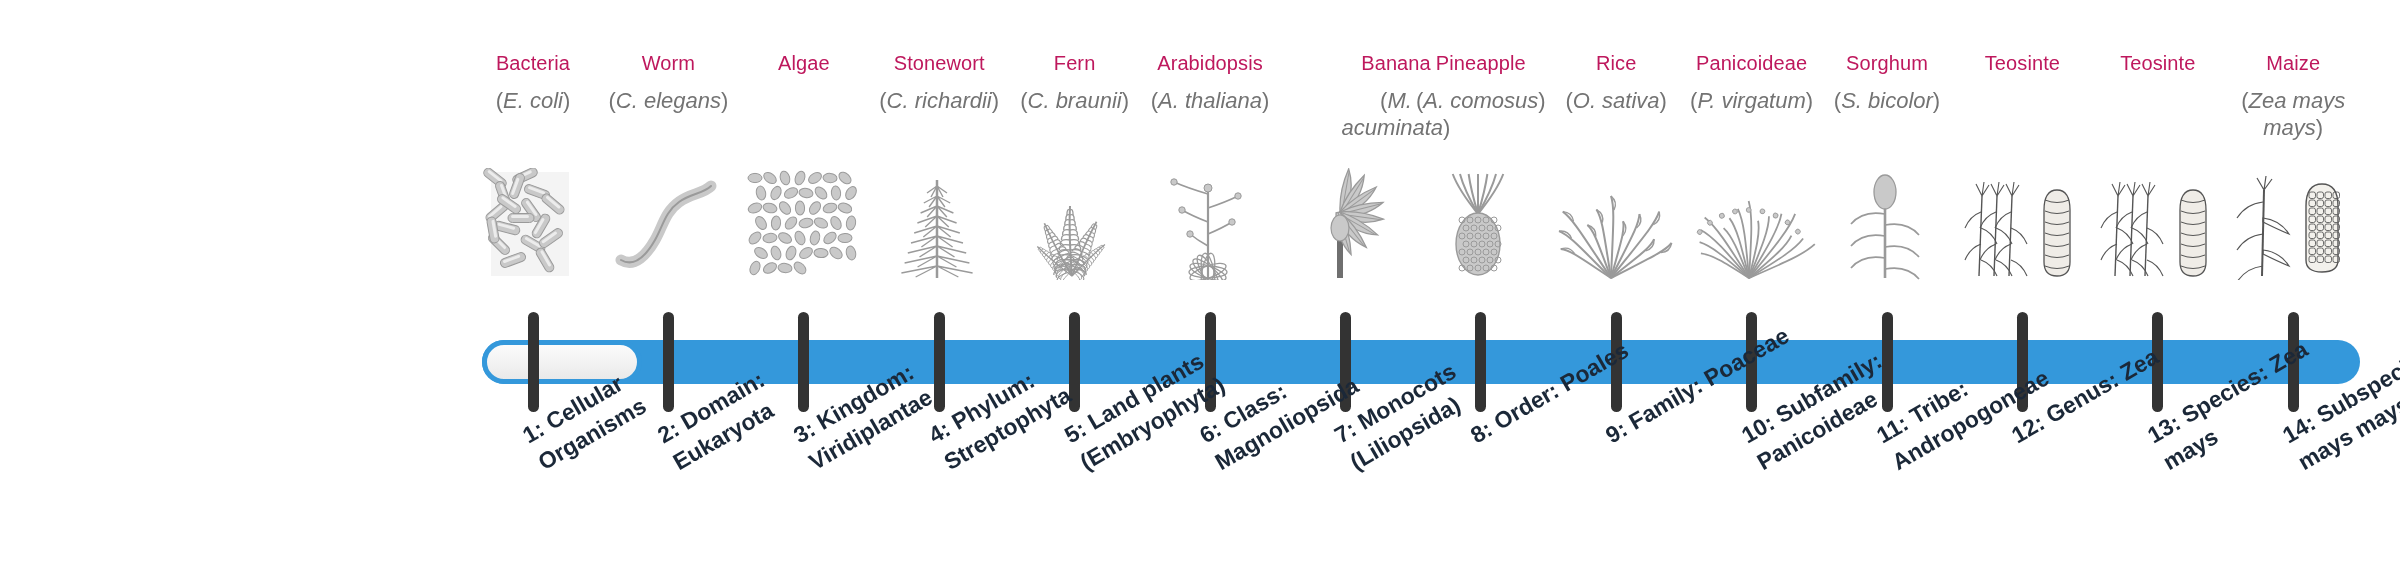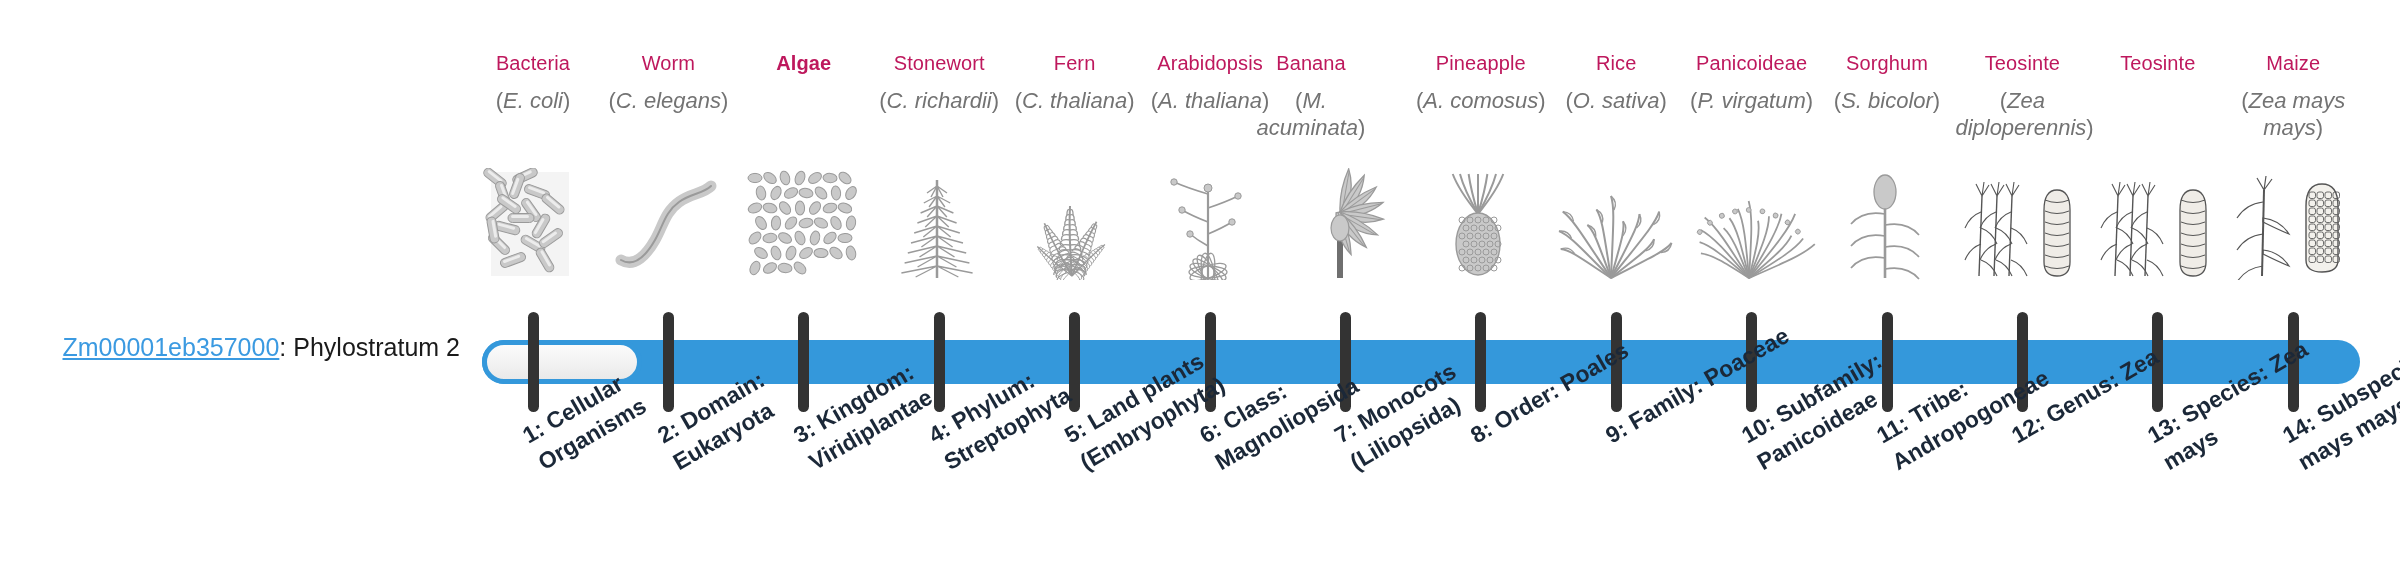--- a/index.html
+++ b/index.html
@@ -105,23 +105,20 @@
     transform-origin:0 0;
     text-align:left;
     white-space:normal;
   }
 </style>
 </head>
 <body>
 
 <div id="stage">
 
-  <div class="gene-label">
-    <span class="gene-link">Zm00001eb357000</span><span>: </span><span>Phylostratum 2</span>
-  </div>
 
   <div class="bar-track"></div>
   <div class="bar-empty"></div>
 
   <div id="ticks">
       <div class="tick" style="left: 533px;"></div>
       <div class="tick" style="left: 668.4px;"></div>
       <div class="tick" style="left: 803.8px;"></div>
       <div class="tick" style="left: 939.2px;"></div>
       <div class="tick" style="left: 1074.6px;"></div>
@@ -220,21 +217,21 @@
       <div class="col" style="left: 668.4px;">
         <div class="common-name">Worm</div>
         <div class="sci-name"><span class="paren">(</span><span>C. elegans</span><span class="paren">)</span></div>
       </div>
       <div class="art" style="left: 668.4px;">
         <svg width="130" height="112" viewBox="0 0 130 112">
           <path d="M18 92 C32 100 44 86 52 72 C60 58 62 44 76 34 C88 25 100 26 108 18" fill="none" stroke="#c9c9c9" stroke-width="11" stroke-linecap="round"></path>
           <path d="M18 92 C32 100 44 86 52 72 C60 58 62 44 76 34 C88 25 100 26 108 18" fill="none" stroke="#9a9a9a" stroke-width="2" stroke-linecap="round"></path>
         </svg>
       </div>
-      <div class="col" style="left: 803.8px; font-weight: bold;">
+      <div class="col" style="left: 803.8px;">
         <div class="common-name">Algae</div>
       </div>
       <div class="art" style="left: 803.8px;">
         <svg width="125" height="112" viewBox="0 0 125 112">
           <ellipse cx="14" cy="10" rx="7" ry="4.6" transform="rotate(0 14 10)" fill="#c9c9c9" stroke="#9a9a9a" stroke-width="1"></ellipse>
           <ellipse cx="29" cy="10" rx="7" ry="4.6" transform="rotate(37 29 10)" fill="#c9c9c9" stroke="#9a9a9a" stroke-width="1"></ellipse>
           <ellipse cx="44" cy="10" rx="7" ry="4.6" transform="rotate(74 44 10)" fill="#c9c9c9" stroke="#9a9a9a" stroke-width="1"></ellipse>
           <ellipse cx="59" cy="10" rx="7" ry="4.6" transform="rotate(111 59 10)" fill="#c9c9c9" stroke="#9a9a9a" stroke-width="1"></ellipse>
           <ellipse cx="74" cy="10" rx="7" ry="4.6" transform="rotate(148 74 10)" fill="#c9c9c9" stroke="#9a9a9a" stroke-width="1"></ellipse>
           <ellipse cx="89" cy="10" rx="7" ry="4.6" transform="rotate(5 89 10)" fill="#c9c9c9" stroke="#9a9a9a" stroke-width="1"></ellipse>
@@ -293,21 +290,21 @@
           <path d="M60 48 L40.4 55 M60 48 L79.6 55 M60 48 L48.24 59 M60 48 L71.76 59" stroke="#9a9a9a" stroke-width="1.4" fill="none"></path>
           <path d="M60 58 L37.2 65 M60 58 L82.8 65 M60 58 L46.32 69 M60 58 L73.68 69" stroke="#9a9a9a" stroke-width="1.4" fill="none"></path>
           <path d="M60 68 L34 75 M60 68 L86 75 M60 68 L44.4 79 M60 68 L75.6 79" stroke="#9a9a9a" stroke-width="1.4" fill="none"></path>
           <path d="M60 78 L30.799999999999997 85 M60 78 L89.2 85 M60 78 L42.480000000000004 89 M60 78 L77.52 89" stroke="#9a9a9a" stroke-width="1.4" fill="none"></path>
           <path d="M60 88 L27.599999999999994 95 M60 88 L92.4 95 M60 88 L40.56 99 M60 88 L79.44 99" stroke="#9a9a9a" stroke-width="1.4" fill="none"></path>
           <path d="M60 98 L24.4 105 M60 98 L95.6 105 M60 98 L38.64 109 M60 98 L81.36 109" stroke="#9a9a9a" stroke-width="1.4" fill="none"></path>
         </svg>
       </div>
       <div class="col" style="left: 1074.6px;">
         <div class="common-name">Fern</div>
-        <div class="sci-name"><span class="paren">(</span><span>C. thaliana</span><span class="paren">)</span></div>
+        <div class="sci-name"><span class="paren">(</span><span>C. braunii</span><span class="paren">)</span></div>
       </div>
       <div class="art" style="left: 1074.6px;">
         <svg width="130" height="112" viewBox="0 0 130 112">
           <g transform="translate(62,108) rotate(0) scale(1)">
             <path d="M0 0 C-2 -24 -3 -48 -2 -70" stroke="#9a9a9a" stroke-width="2" fill="none"></path>
             <path d="M-2 -6 q-17 -2 -16.15 5" stroke="#9a9a9a" stroke-width="1.3" fill="none"></path>
             <path d="M-2 -6 q17 -2 16.15 5" stroke="#9a9a9a" stroke-width="1.3" fill="none"></path>
             <path d="M-2 -11 q-15.85 -2 -15.0575 5" stroke="#9a9a9a" stroke-width="1.3" fill="none"></path>
             <path d="M-2 -11 q15.85 -2 15.0575 5" stroke="#9a9a9a" stroke-width="1.3" fill="none"></path>
             <path d="M-2 -16 q-14.7 -2 -13.964999999999998 5" stroke="#9a9a9a" stroke-width="1.3" fill="none"></path>
@@ -471,21 +468,21 @@
           <circle cx="60" cy="20" r="4" fill="#c9c9c9" stroke="#9a9a9a" stroke-width="1"></circle>
           <ellipse cx="60" cy="104" rx="19" ry="6" transform="rotate(-20 60 104)" fill="none" stroke="#9a9a9a" stroke-width="1.3"></ellipse>
           <ellipse cx="60" cy="104" rx="19" ry="6" transform="rotate(0 60 104)" fill="none" stroke="#9a9a9a" stroke-width="1.3"></ellipse>
           <ellipse cx="60" cy="104" rx="19" ry="6" transform="rotate(20 60 104)" fill="none" stroke="#9a9a9a" stroke-width="1.3"></ellipse>
           <ellipse cx="60" cy="104" rx="19" ry="6" transform="rotate(40 60 104)" fill="none" stroke="#9a9a9a" stroke-width="1.3"></ellipse>
           <ellipse cx="60" cy="104" rx="19" ry="6" transform="rotate(60 60 104)" fill="none" stroke="#9a9a9a" stroke-width="1.3"></ellipse>
           <ellipse cx="60" cy="104" rx="19" ry="6" transform="rotate(80 60 104)" fill="none" stroke="#9a9a9a" stroke-width="1.3"></ellipse>
           <ellipse cx="60" cy="104" rx="19" ry="6" transform="rotate(100 60 104)" fill="none" stroke="#9a9a9a" stroke-width="1.3"></ellipse>
         </svg>
       </div>
-      <div class="col" style="left: 1311px;">
+      <div class="col" style="left: 1396px;">
         <div class="common-name">Banana</div>
         <div class="sci-name"><span class="paren">(</span><span>M. acuminata</span><span class="paren">)</span></div>
       </div>
       <div class="art" style="left: 1345.4px;">
         <svg width="130" height="112" viewBox="0 0 130 112">
           <path d="M60 110 L60 46" stroke="#6f6f6f" stroke-width="6" fill="none"></path>
           <g transform="translate(60,44) rotate(-76)">
             <path d="M0 0 q20 -6 44 -2 q-20 12 -44 6 z" fill="#c9c9c9" stroke="#9a9a9a" stroke-width="1.3"></path>
             <path d="M0 2 L42 -1" stroke="#9a9a9a" stroke-width="1"></path>
           </g>
@@ -714,21 +711,20 @@
           <path d="M60 46 q-22 -4 -34 10" stroke="#9a9a9a" stroke-width="1.7" fill="none"></path>
           <path d="M60 57 q22 -4 34 10" stroke="#9a9a9a" stroke-width="1.7" fill="none"></path>
           <path d="M60 68 q-22 -4 -34 10" stroke="#9a9a9a" stroke-width="1.7" fill="none"></path>
           <path d="M60 79 q22 -4 34 10" stroke="#9a9a9a" stroke-width="1.7" fill="none"></path>
           <path d="M60 90 q-22 -4 -34 10" stroke="#9a9a9a" stroke-width="1.7" fill="none"></path>
           <path d="M60 101 q22 -4 34 10" stroke="#9a9a9a" stroke-width="1.7" fill="none"></path>
         </svg>
       </div>
       <div class="col" style="left: 2022.4px;">
         <div class="common-name">Teosinte</div>
-        <div class="sci-name"><span class="paren">(</span><span>Zea diploperennis</span><span class="paren">)</span></div>
       </div>
       <div class="art" style="left: 2022.4px;">
         <svg width="130" height="112" viewBox="0 0 130 112">
           <path d="M22 108 L25 28" stroke="#555" stroke-width="1.4" fill="none"></path>
           <path d="M24 44 q-11 4 -16 16" stroke="#555" stroke-width="1.1" fill="none"></path>
           <path d="M24 60 q11 4 16 16" stroke="#555" stroke-width="1.1" fill="none"></path>
           <path d="M24 76 q-11 4 -16 16" stroke="#555" stroke-width="1.1" fill="none"></path>
           <path d="M24 92 q11 4 16 16" stroke="#555" stroke-width="1.1" fill="none"></path>
           <path d="M25 28 l-6 -12 M25 28 l2 -14 M25 28 l7 -11" stroke="#555" stroke-width="1.1" fill="none"></path>
           <path d="M37 108 L40 28" stroke="#555" stroke-width="1.4" fill="none"></path>

